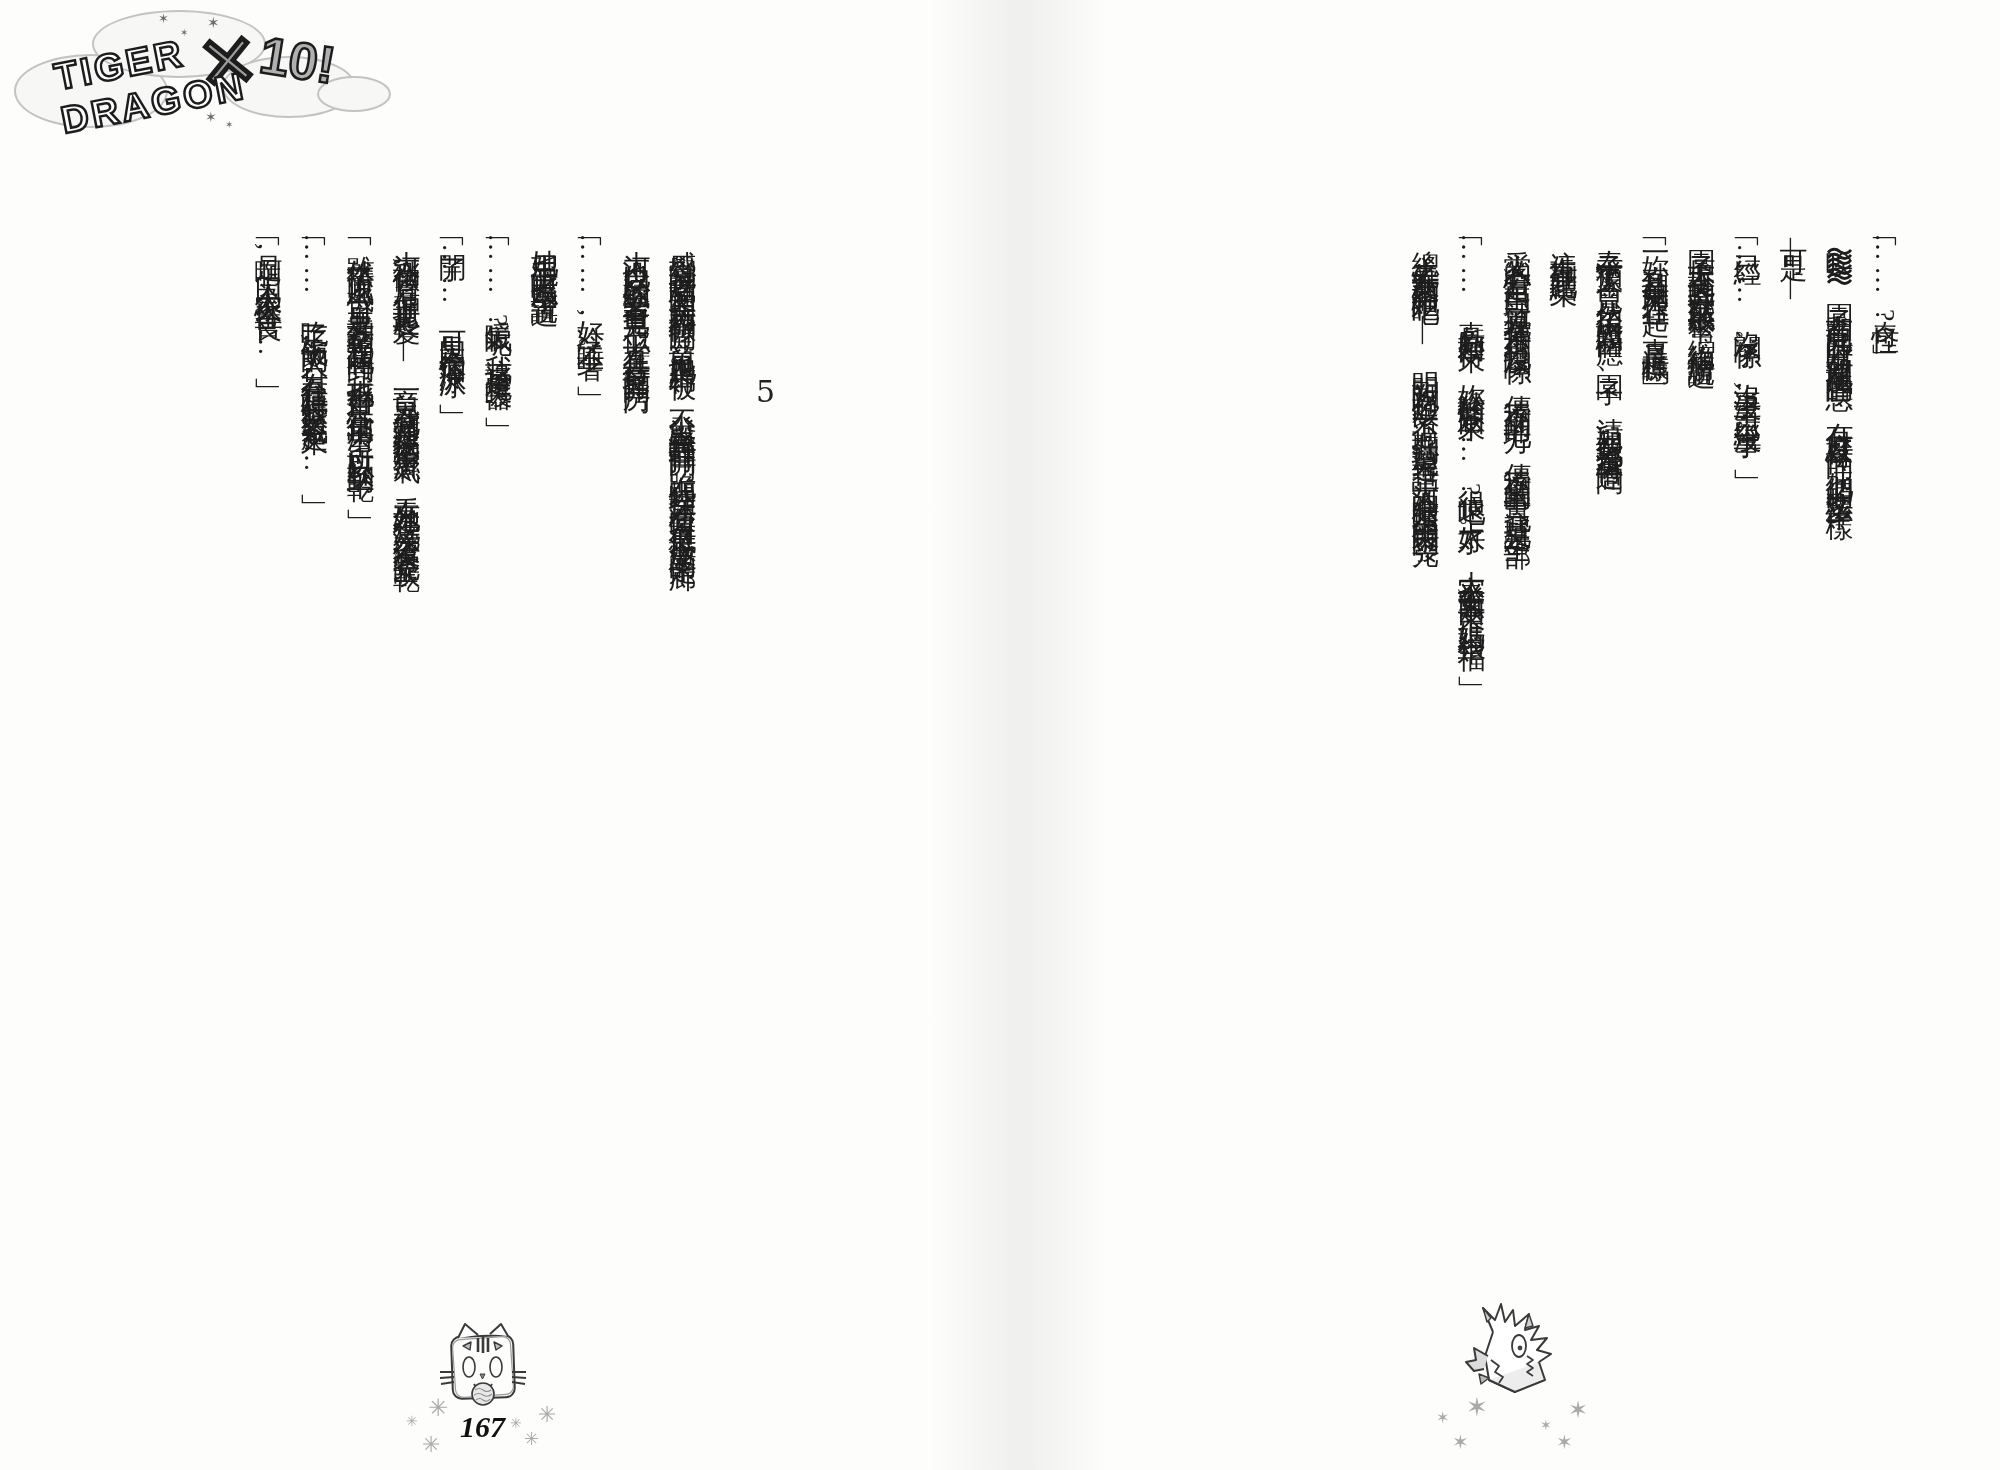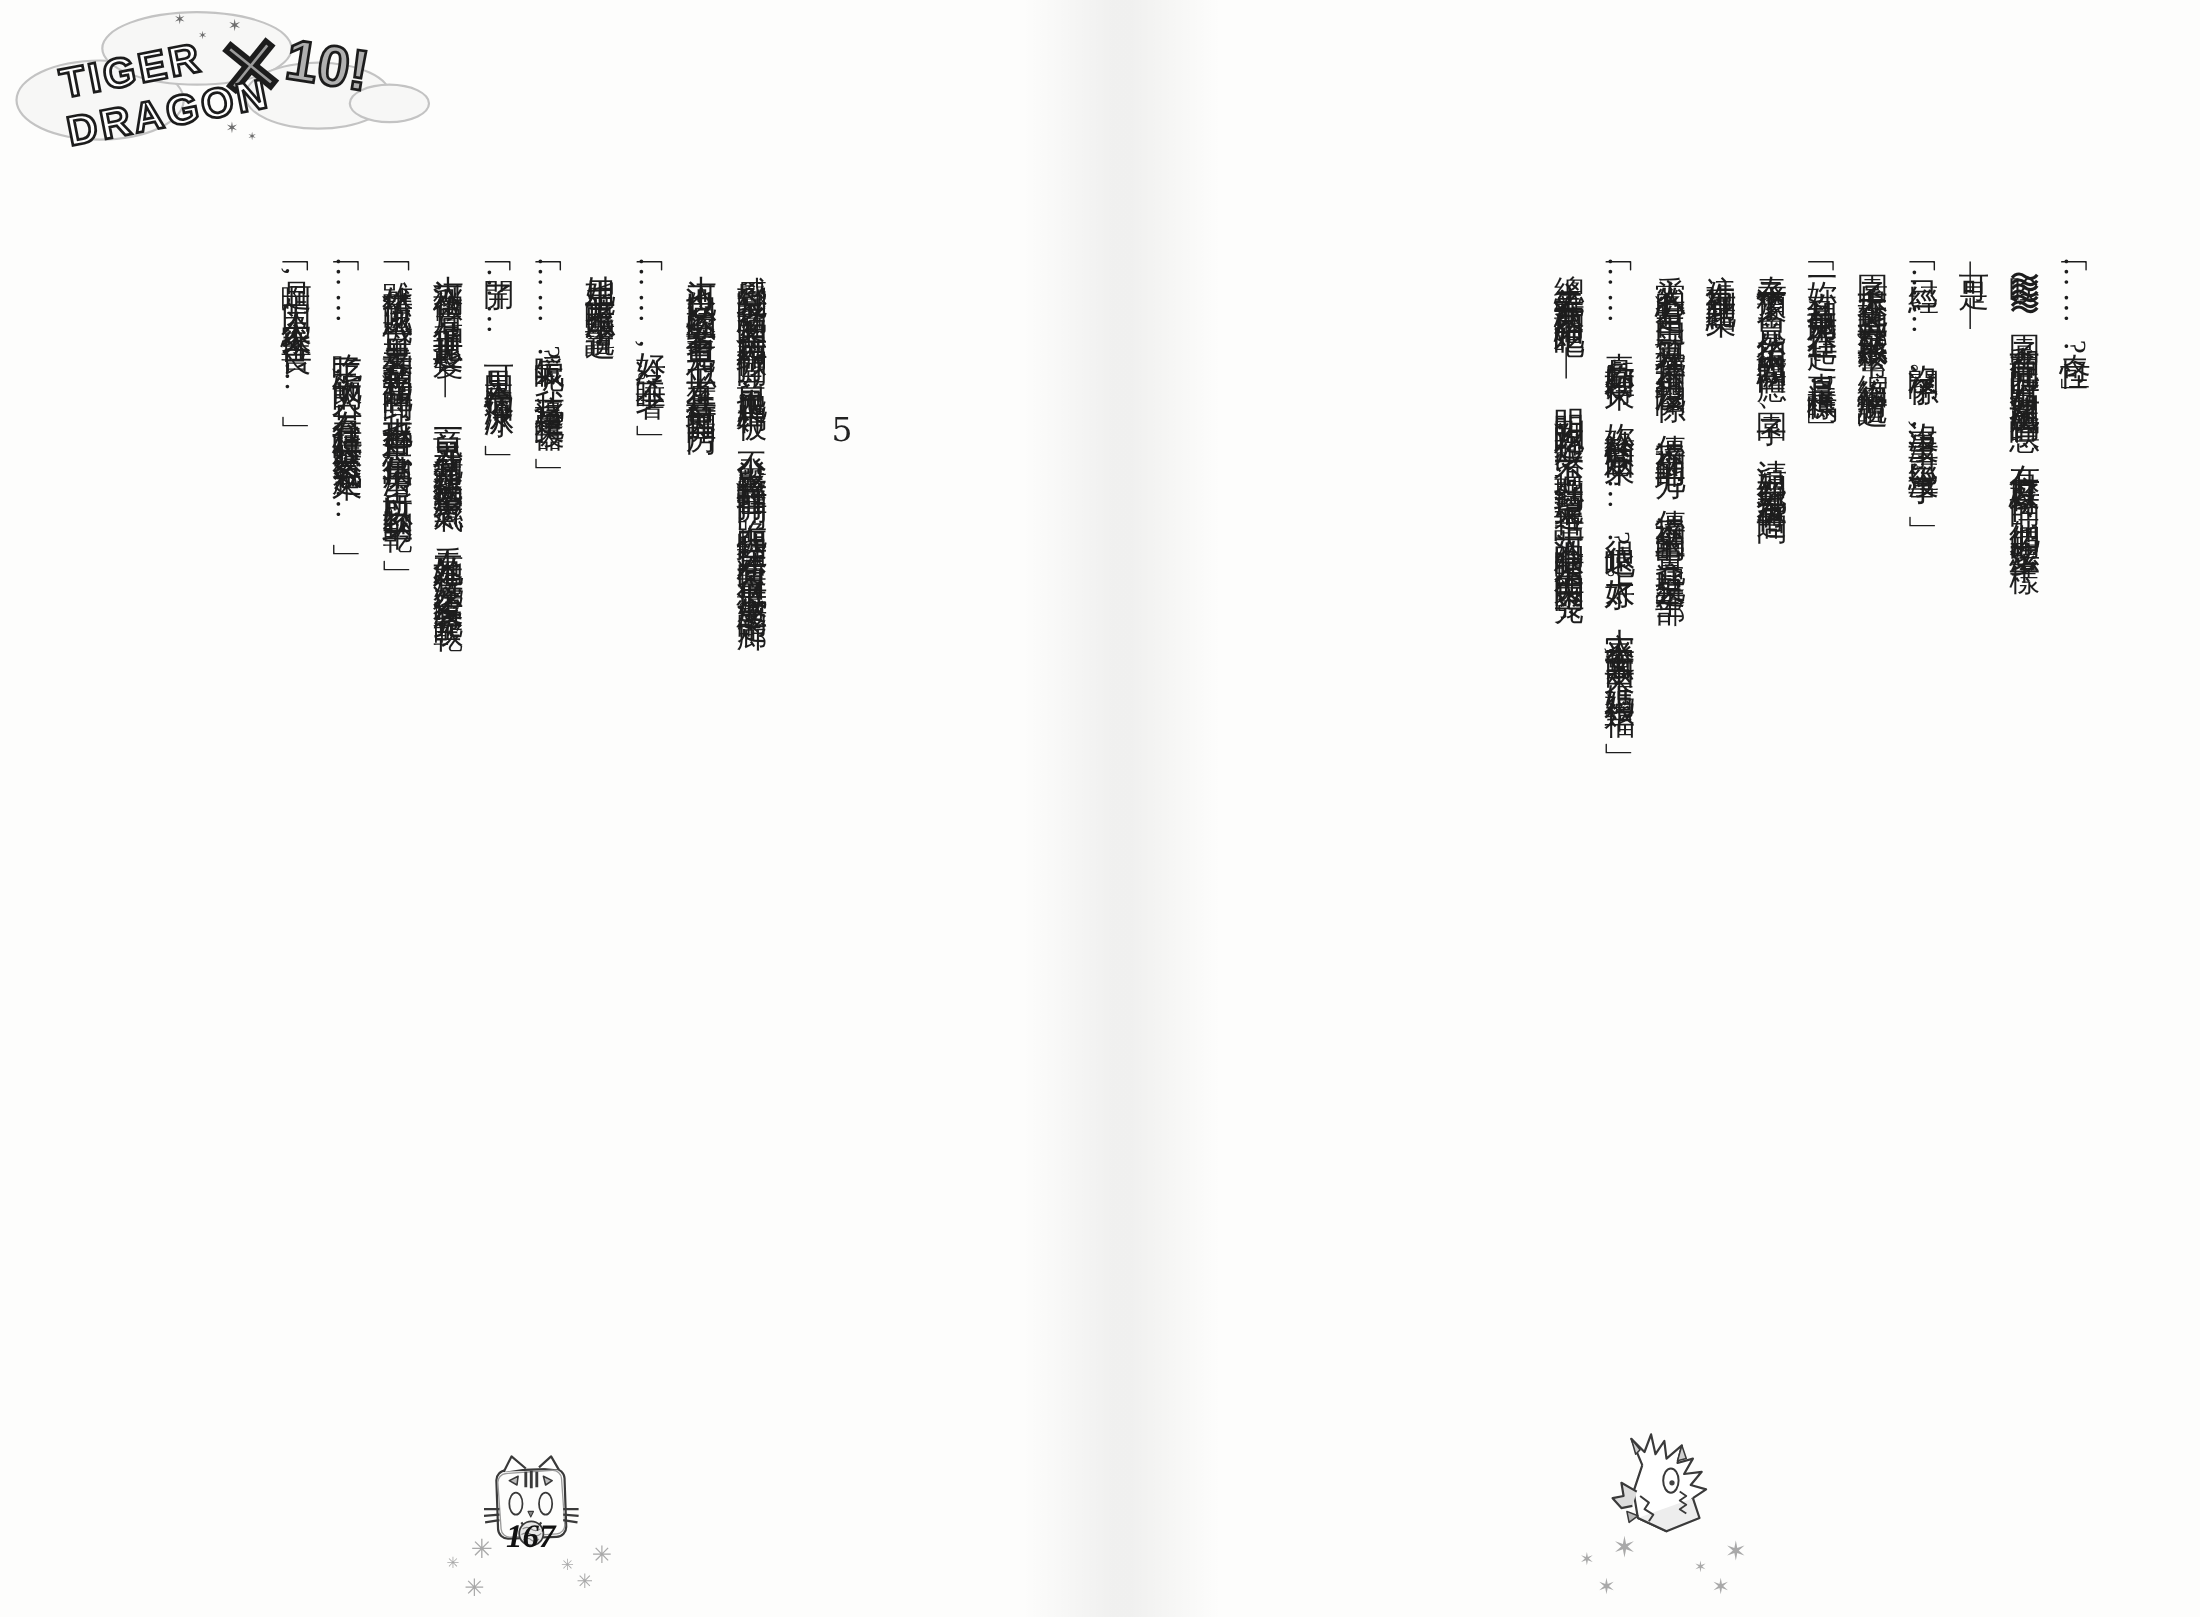--- a/index.html
+++ b/index.html
@@ -28,21 +28,21 @@
   
   .chapter-num{
     position:absolute;left:756px;top:374px;
     font-family:"DejaVu Serif", serif;font-size:30px;color:#222;
   }
   
   .folio{
     position:absolute;font-family:"Liberation Serif", serif;
     font-style:italic;font-weight:bold;font-size:30px;color:#111;
   }
-  .folio-left{left:460px;top:1380px;text-align:right;}
+  .folio-left{left:460px;top:1410px;text-align:right;}
   .folio-right{left:1494px;top:1486px;}
   .spark{
     position:absolute;color:#a9a9a9;font-style:normal;
     font-family:"DejaVu Sans", sans-serif;line-height:1;
   }
   
   .doodle{position:absolute;}
   .cat-doodle{left:438px;top:1322px;}
   .dragon-doodle{left:1455px;top:1300px;}
   

